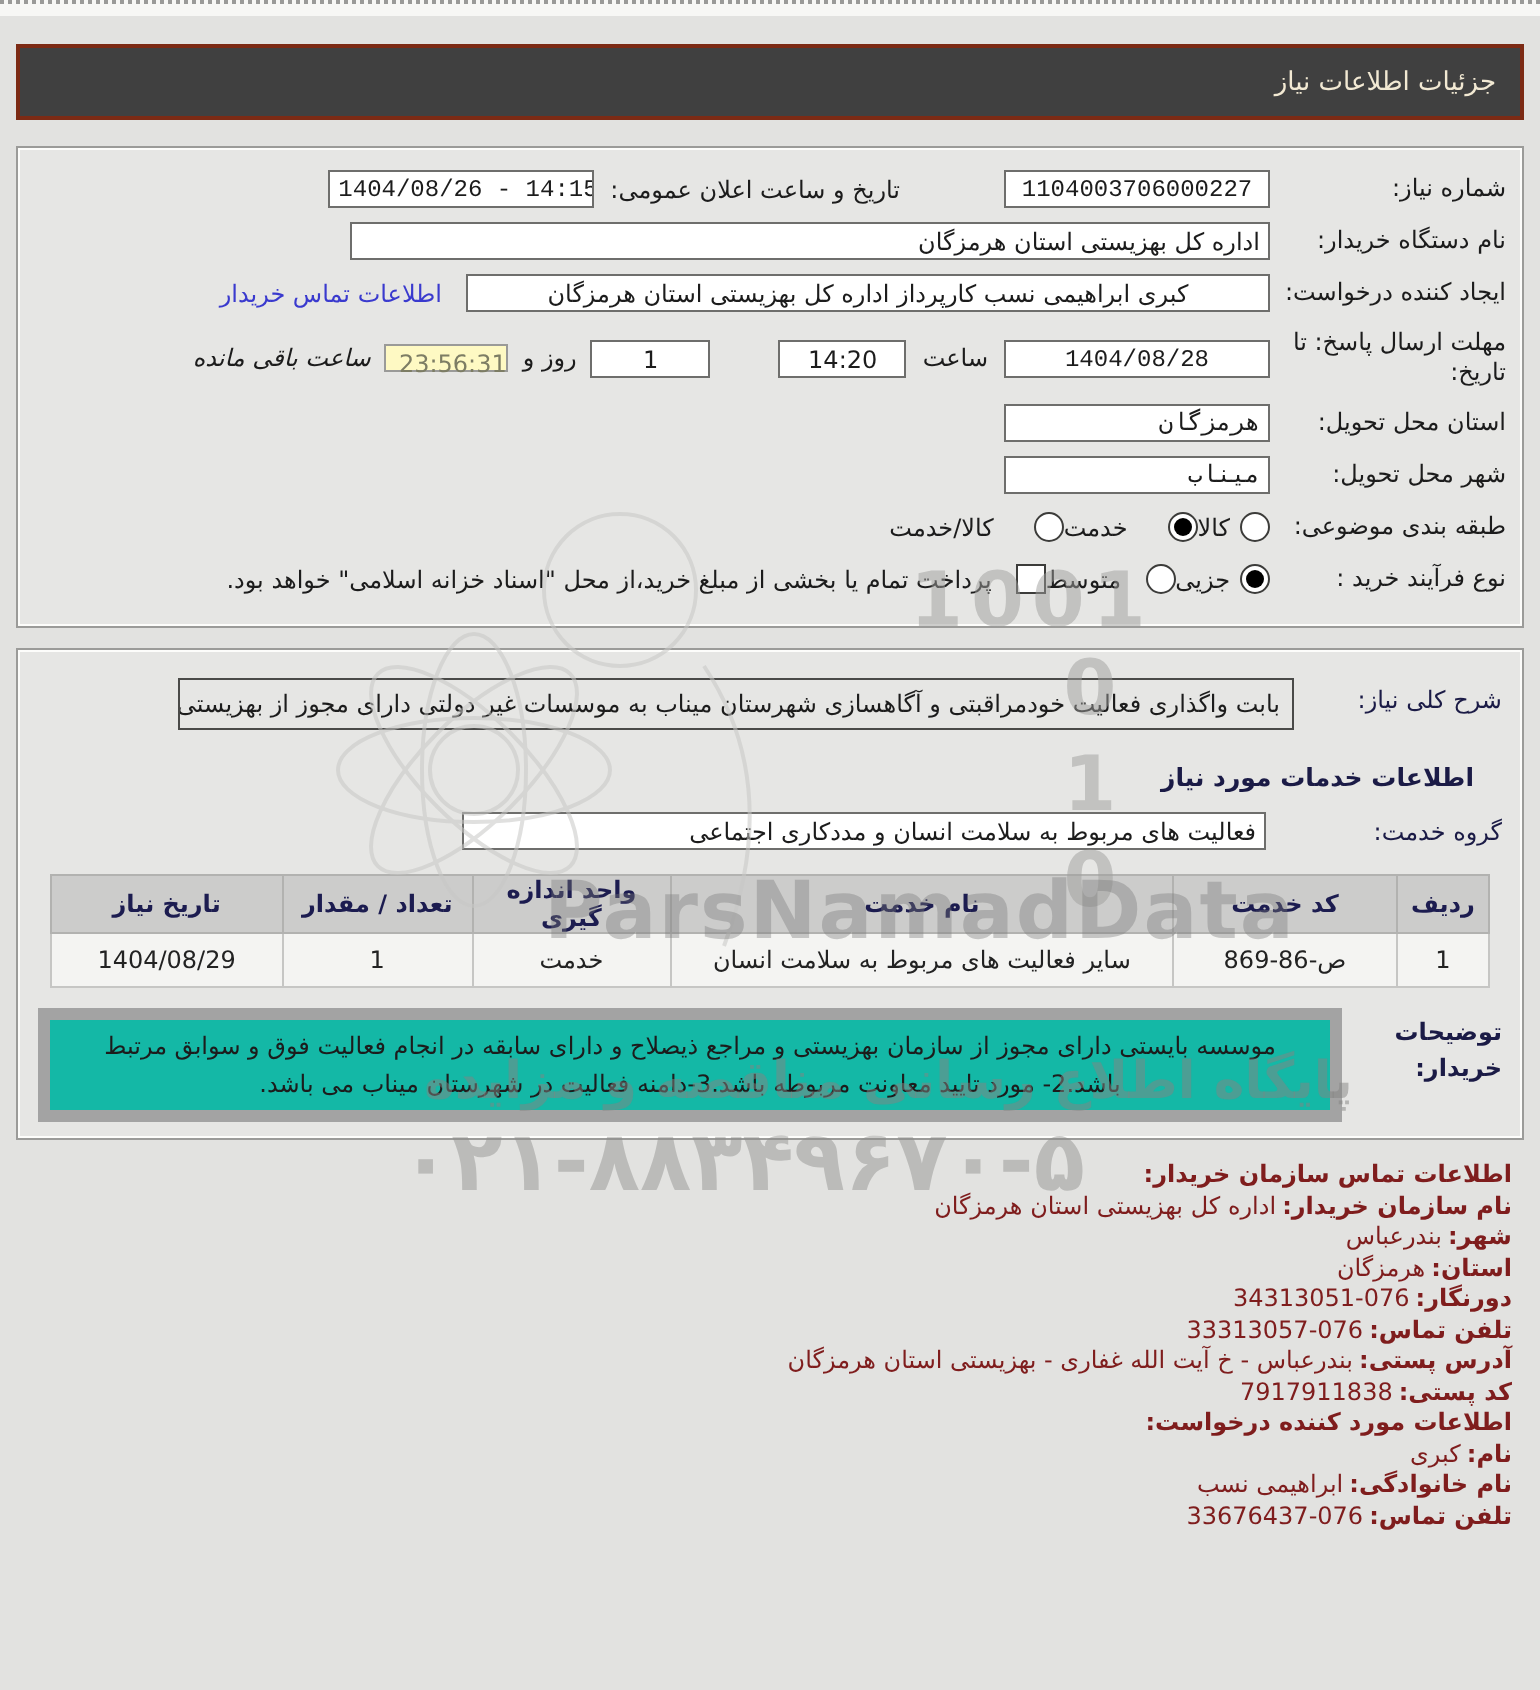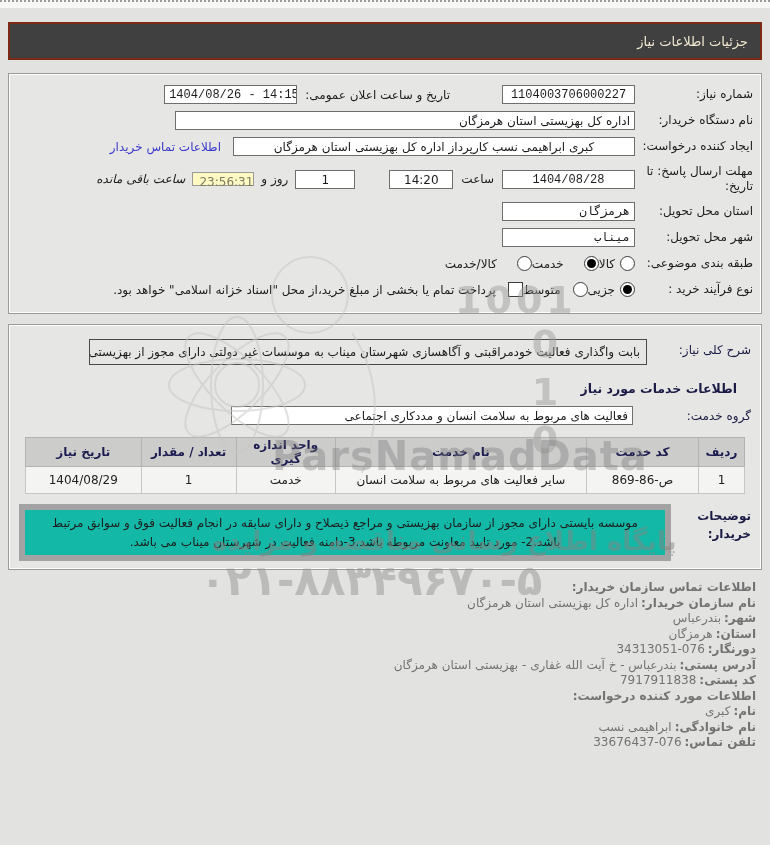--- a/index.html
+++ b/index.html
@@ -66,21 +66,21 @@
     background:#f4f4f2;font-size:12px;color:#222;
     border:1px solid #c6c6c4;height:26px;padding:0 4px;text-align:center;
   }
   .notes-row{display:flex;align-items:stretch;margin:10px 2px 0 2px;font-size:12px;}
   .notes-lbl{width:80px;flex:0 0 80px;font-weight:bold;color:#1b1b46;text-align:right;padding-top:3px;line-height:1.5;}
   .notes-box{
     flex:1;background:#14b8a6;border:6px solid #a3a3a3;
     padding:4px 8px;text-align:center;line-height:1.55;
   }
 
-  .contact{margin:4px 14px 0 14px;font-size:12px;line-height:15.5px;text-align:right;color:#737373;}
+  .contact{margin:4px 14px 0 14px;font-size:12px;line-height:15.5px;text-align:right;color:#7f1d1d;}
   .contact .c-line b{margin-left:3px;}
   .c-head{font-weight:bold;}
 
   .wm{position:absolute;pointer-events:none;z-index:5;}
   .wm-parsnamad{
     left:272px;top:433px;font-size:40px;font-weight:bold;letter-spacing:1px;
     color:rgba(122,122,120,0.38);direction:ltr;white-space:nowrap;
   }
   .wm-fa-line{
     left:212px;top:526px;font-size:26px;font-weight:bold;
@@ -212,20 +212,21 @@
   </div>
 </div>
 
 <div class="contact">
   <div class="c-head">اطلاعات تماس سازمان خریدار:</div>
 
   <div class="c-line"><b>نام سازمان خریدار:</b><span>اداره کل بهزیستی استان هرمزگان</span></div>
   <div class="c-line"><b>شهر:</b><span>بندرعباس</span></div>
   <div class="c-line"><b>استان:</b><span>هرمزگان</span></div>
   <div class="c-line"><b>دورنگار:</b><span>076-34313051</span></div>
+  <div class="c-line"><b>تلفن تماس:</b><span>076-33313057</span></div>
   <div class="c-line"><b>آدرس پستی:</b><span>بندرعباس - خ آیت الله غفاری - بهزیستی استان هرمزگان</span></div>
   <div class="c-line"><b>کد پستی:</b><span>7917911838</span></div>
 
   <div class="c-head">اطلاعات مورد کننده درخواست:</div>
 
   <div class="c-line"><b>نام:</b><span>کبری</span></div>
   <div class="c-line"><b>نام خانوادگی:</b><span>ابراهیمی نسب</span></div>
   <div class="c-line"><b>تلفن تماس:</b><span>076-33676437</span></div>
 </div>
 

